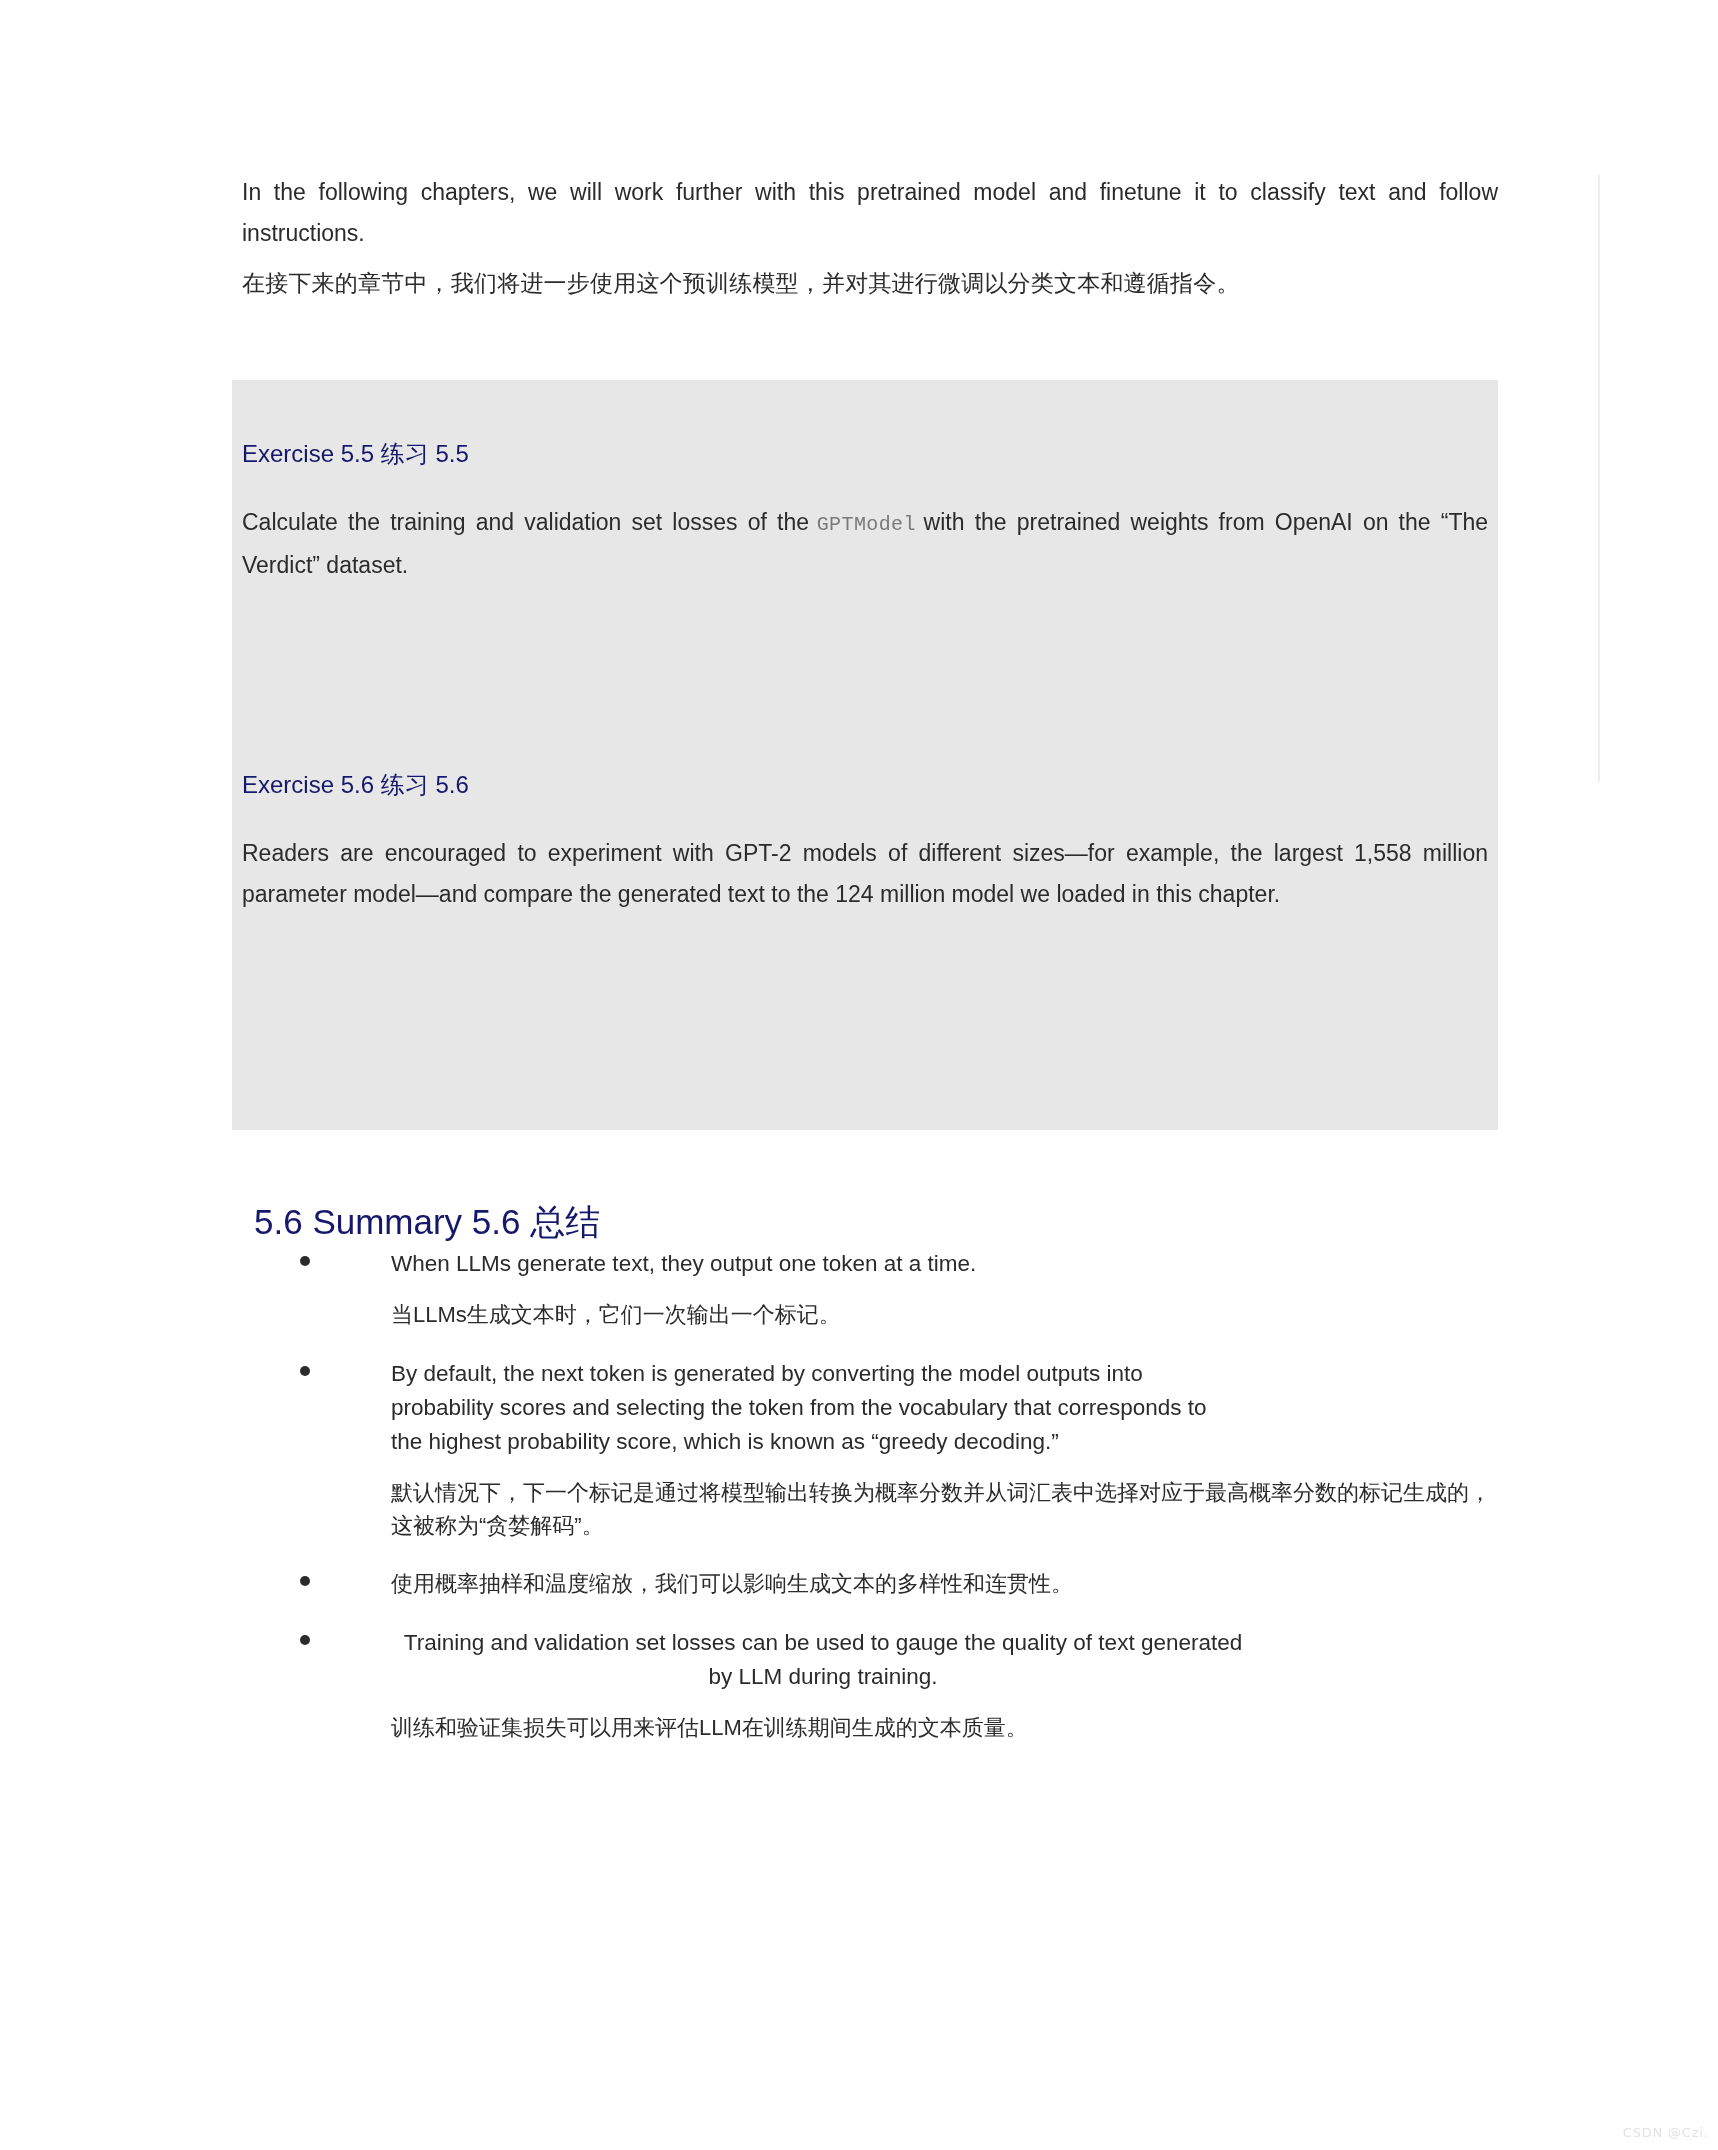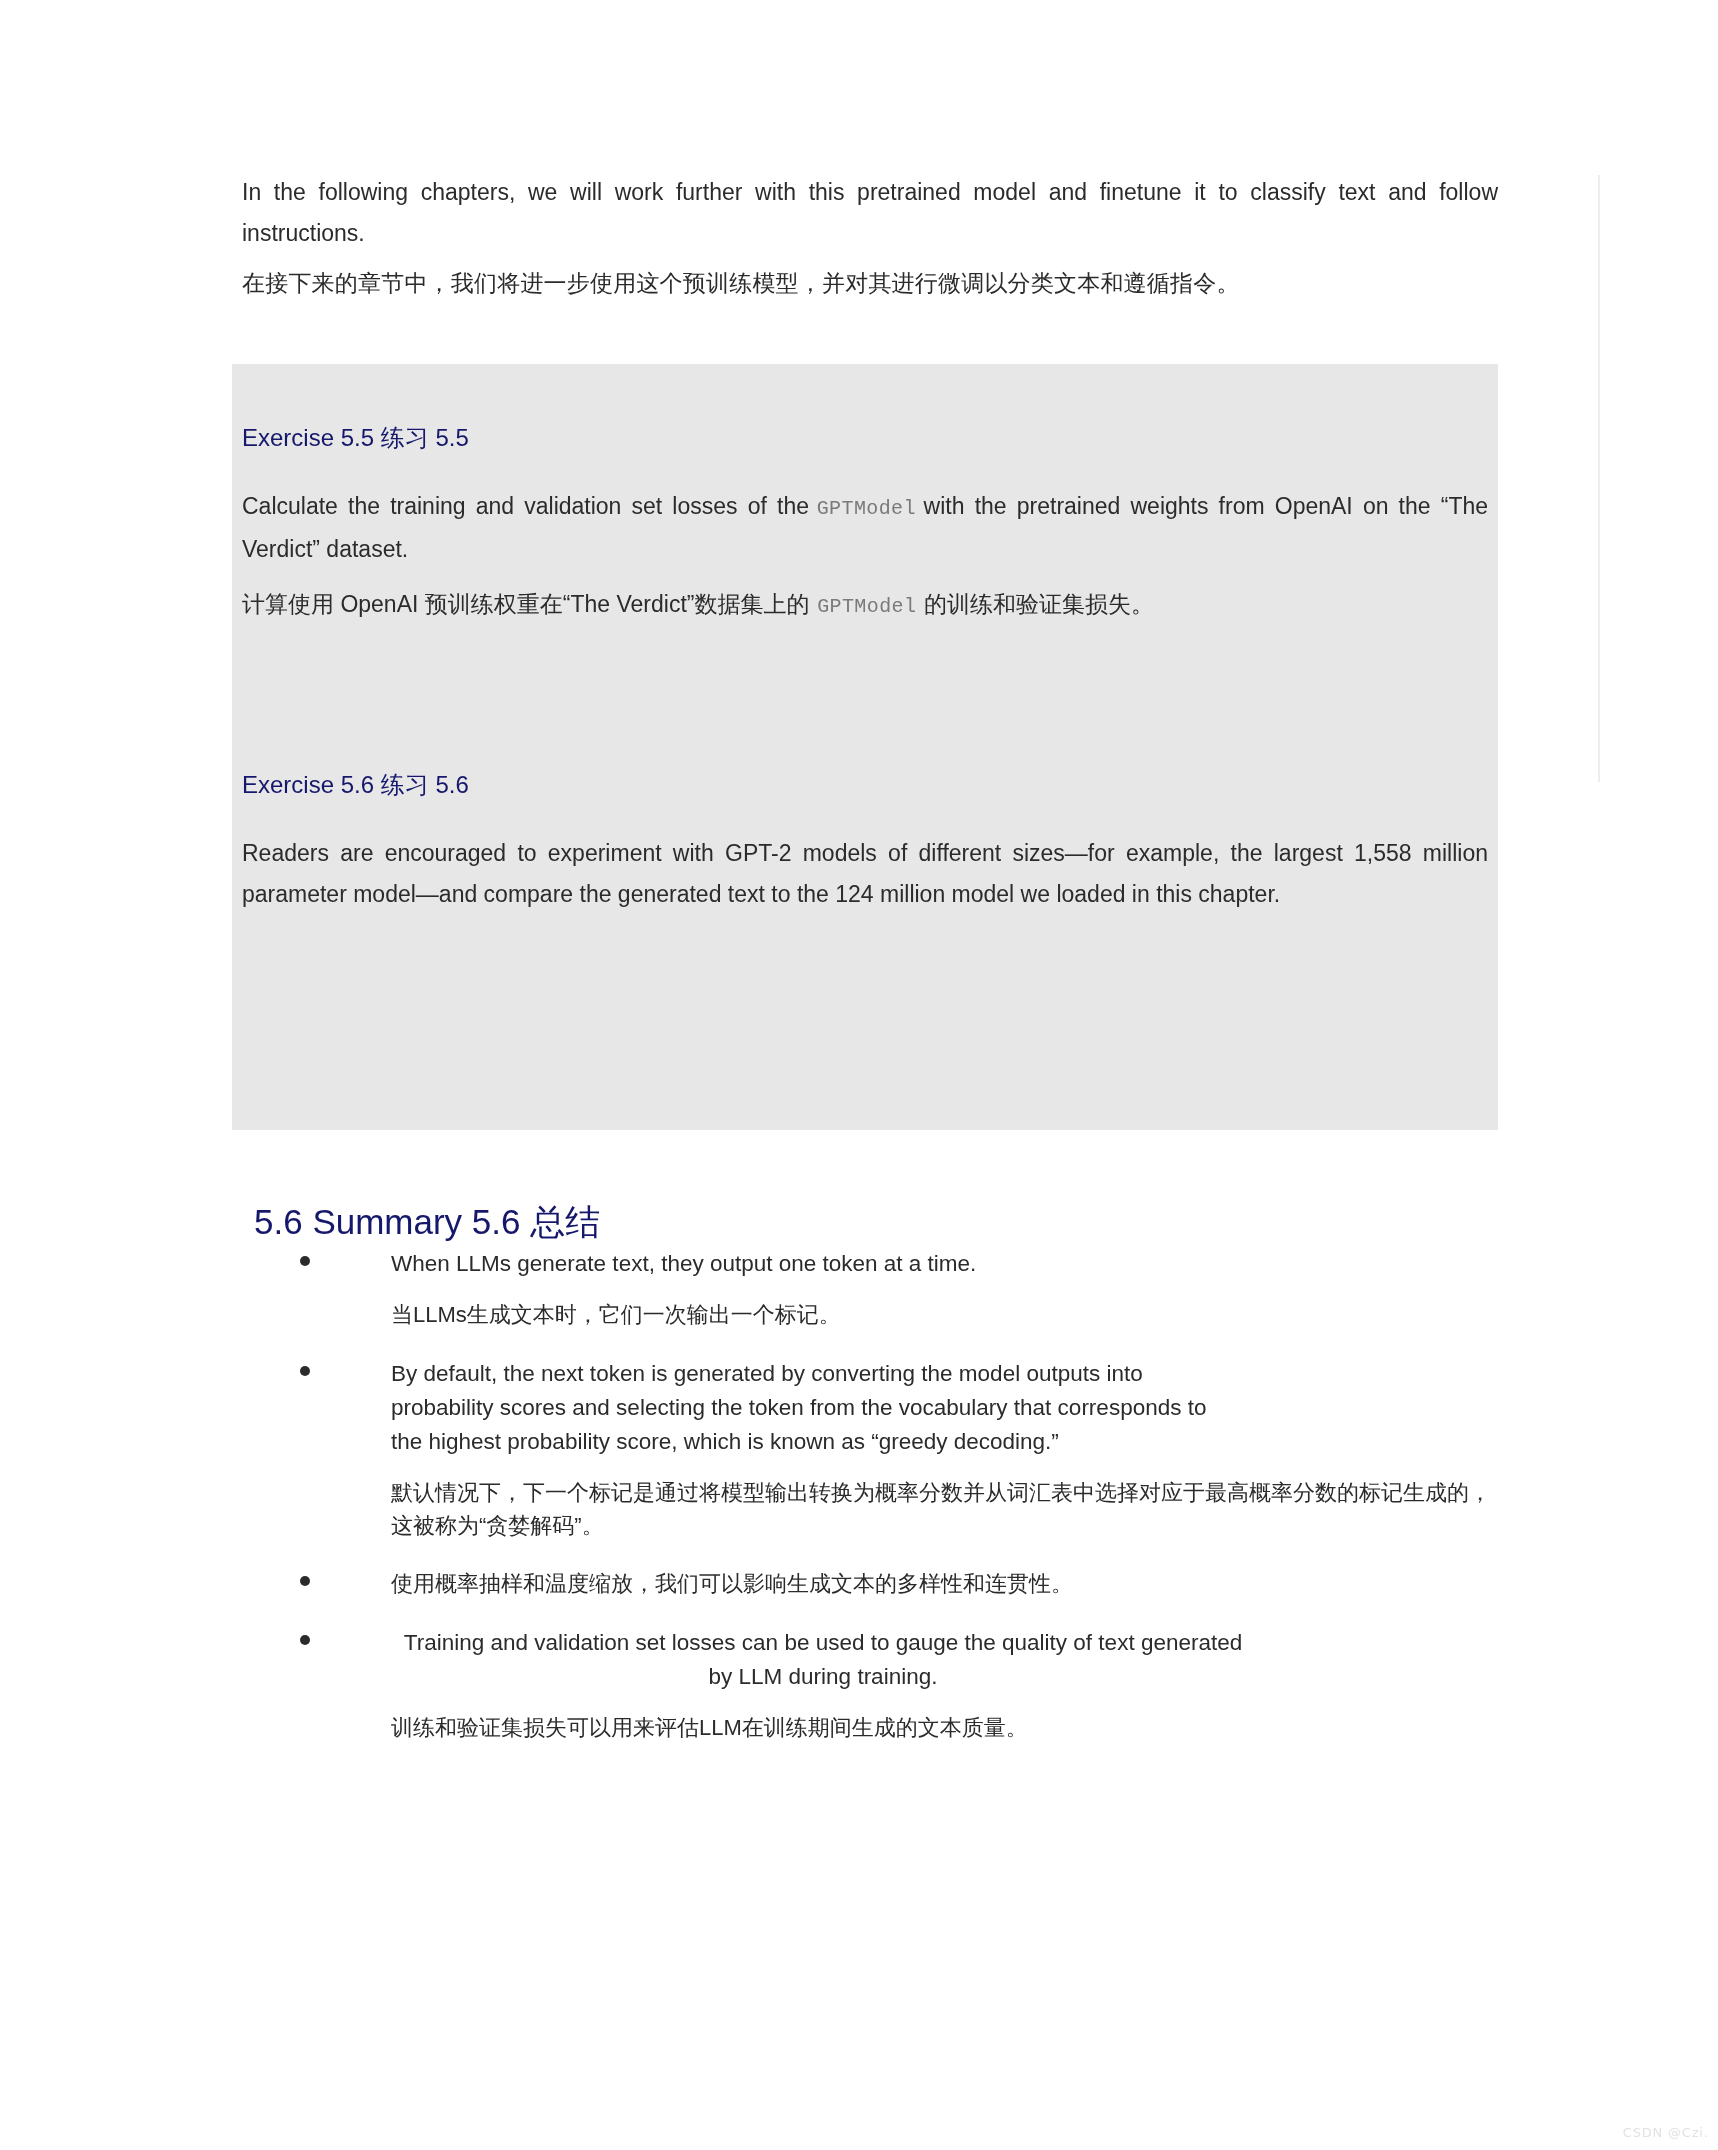--- a/index.html
+++ b/index.html
@@ -67,21 +67,21 @@
 
   
   .exercise-box {
     position: absolute;
     left: 232px;
     width: 1266px;
     background: #e7e7e7;
     box-sizing: border-box;
     padding: 0;
   }
-  #exercise-box-1 { top: 364px; height: 402px; }
+  #exercise-box-1 { top: 380px; height: 402px; }
   #exercise-box-2 { top: 741px; height: 389px; }
 
   .exercise-inner {
     position: absolute;
     left: 10px;
     right: 10px;
     top: 0;
   }
 
   .exercise-title {
@@ -194,21 +194,20 @@
 
     <p class="para nojust intro-zh">在接下来的章节中，我们将进一步使用这个预训练模型，并对其进行微调以分类文本和遵循指令。</p>
   </div>
 
   <section class="exercise-box" id="exercise-box-1">
     <div class="exercise-inner">
       <h3 class="exercise-title">Exercise 5.5 练习 5.5</h3>
 
       <p class="exercise-body en-1"><span>Calculate the training and validation set losses of the</span><code class="mono">GPTModel</code><span>with the pretrained weights from OpenAI on the “The Verdict” dataset.</span></p>
 
-      <p class="exercise-body zh-1"><span>计算使用 OpenAI 预训练权重在“The Verdict”数据集上的</span><code class="mono">GPTModel</code><span>的训练和验证集损失。</span></p>
     </div>
   </section>
 
   <section class="exercise-box" id="exercise-box-2">
     <div class="exercise-inner">
       <h3 class="exercise-title">Exercise 5.6 练习 5.6</h3>
 
       <p class="exercise-body en-2">Readers are encouraged to experiment with GPT-2 models of different sizes—for example, the largest 1,558 million parameter model—and compare the generated text to the 124 million model we loaded in this chapter.</p>
 
     </div>

